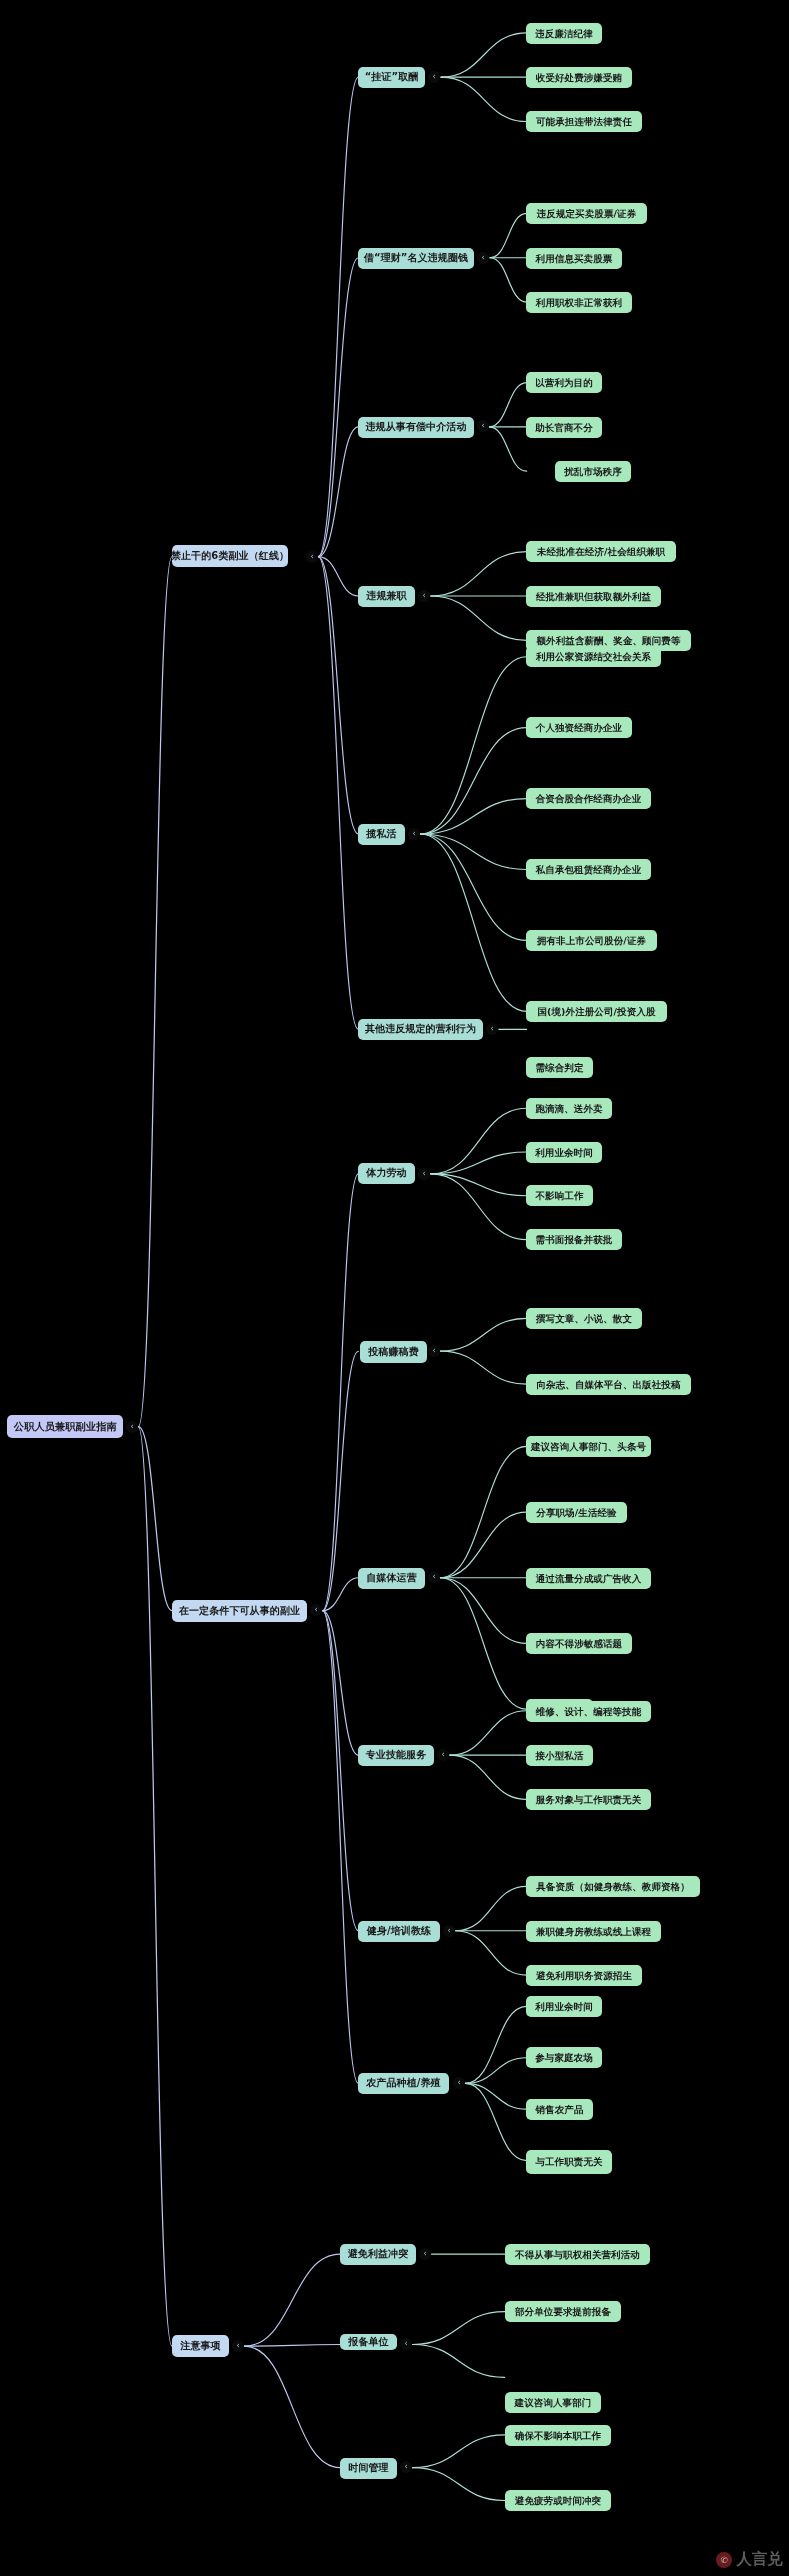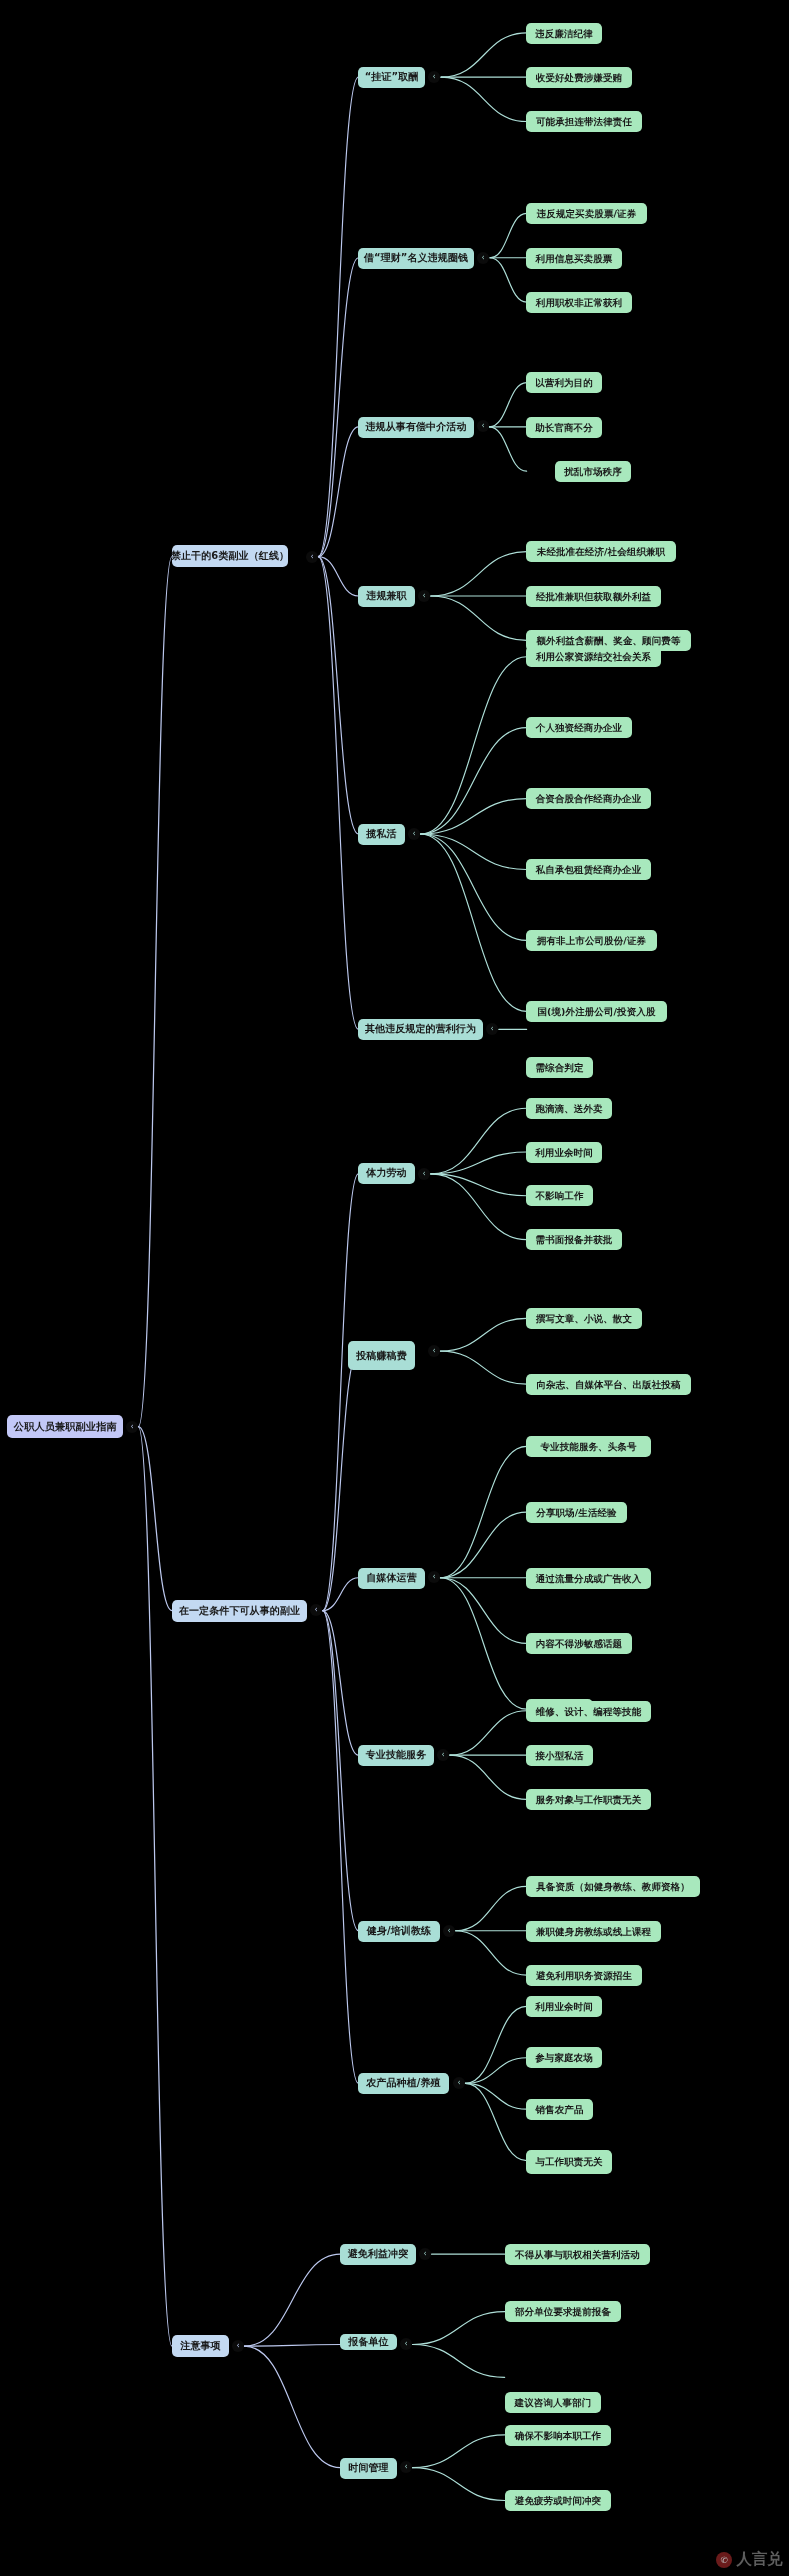--- a/index.html
+++ b/index.html
@@ -146,27 +146,27 @@
       <div class="collapser c2" style="left: 486px; top: 1023px;">‹</div>
       <div class="node lv3" style="left: 526px; top: 1019px; width: 67px; height: 20.5px; margin-top: 38px;">需综合判定</div>
       <div class="node lv1" style="left: 172px; top: 1600px; width: 135px; height: 22px;">在一定条件下可从事的副业</div>
       <div class="collapser c1" style="left: 310px; top: 1604px;">‹</div>
       <div class="node lv2" style="left: 358px; top: 1163px; width: 57px; height: 20.5px;">体力劳动</div>
       <div class="collapser c2" style="left: 418px; top: 1168px;">‹</div>
       <div class="node lv3" style="left: 526px; top: 1098px; width: 86px; height: 20.5px;">跑滴滴、送外卖</div>
       <div class="node lv3" style="left: 526px; top: 1142px; width: 76px; height: 20.5px;">利用业余时间</div>
       <div class="node lv3" style="left: 526px; top: 1185px; width: 67px; height: 20.5px;">不影响工作</div>
       <div class="node lv3" style="left: 526px; top: 1229px; width: 96px; height: 20.5px;">需书面报备并获批</div>
-      <div class="node lv2" style="left: 348px; top: 1341px; width: 67px; height: 29px;">投稿赚稿费</div>
+      <div class="node lv2" style="left: 360px; top: 1341px; width: 67px; height: 22px;">投稿赚稿费</div>
       <div class="collapser c2" style="left: 428px; top: 1345px;">‹</div>
       <div class="node lv3" style="left: 526px; top: 1308px; width: 116px; height: 20.5px;">撰写文章、小说、散文</div>
       <div class="node lv3" style="left: 526px; top: 1374px; width: 165px; height: 20.5px;">向杂志、自媒体平台、出版社投稿</div>
       <div class="node lv2" style="left: 358px; top: 1568px; width: 67px; height: 20.5px;">自媒体运营</div>
       <div class="collapser c2" style="left: 428px; top: 1571px;">‹</div>
-      <div class="node lv3" style="left: 526px; top: 1436px; width: 125px; height: 20.5px;">专业技能服务、头条号</div>
+      <div class="node lv3" style="left: 526px; top: 1436px; width: 125px; height: 20.5px;">建议咨询人事部门、头条号</div>
       <div class="node lv3" style="left: 526px; top: 1502px; width: 101px; height: 20.5px;">分享职场/生活经验</div>
       <div class="node lv3" style="left: 526px; top: 1568px; width: 125px; height: 20.5px;">通过流量分成或广告收入</div>
       <div class="node lv3" style="left: 526px; top: 1633px; width: 106px; height: 20.5px;">内容不得涉敏感话题</div>
       <div class="node lv3" style="left: 526px; top: 1699px; width: 67px; height: 20.5px;">收入需申报</div>
       <div class="node lv2" style="left: 358px; top: 1745px; width: 76px; height: 20.5px;">专业技能服务</div>
       <div class="collapser c2" style="left: 437px; top: 1749px;">‹</div>
       <div class="node lv3" style="left: 526px; top: 1701px; width: 125px; height: 20.5px;">维修、设计、编程等技能</div>
       <div class="node lv3" style="left: 526px; top: 1745px; width: 67px; height: 20.5px;">接小型私活</div>
       <div class="node lv3" style="left: 526px; top: 1789px; width: 125px; height: 20.5px;">服务对象与工作职责无关</div>
       <div class="node lv2" style="left: 358px; top: 1921px; width: 82px; height: 20.5px;">健身/培训教练</div>

